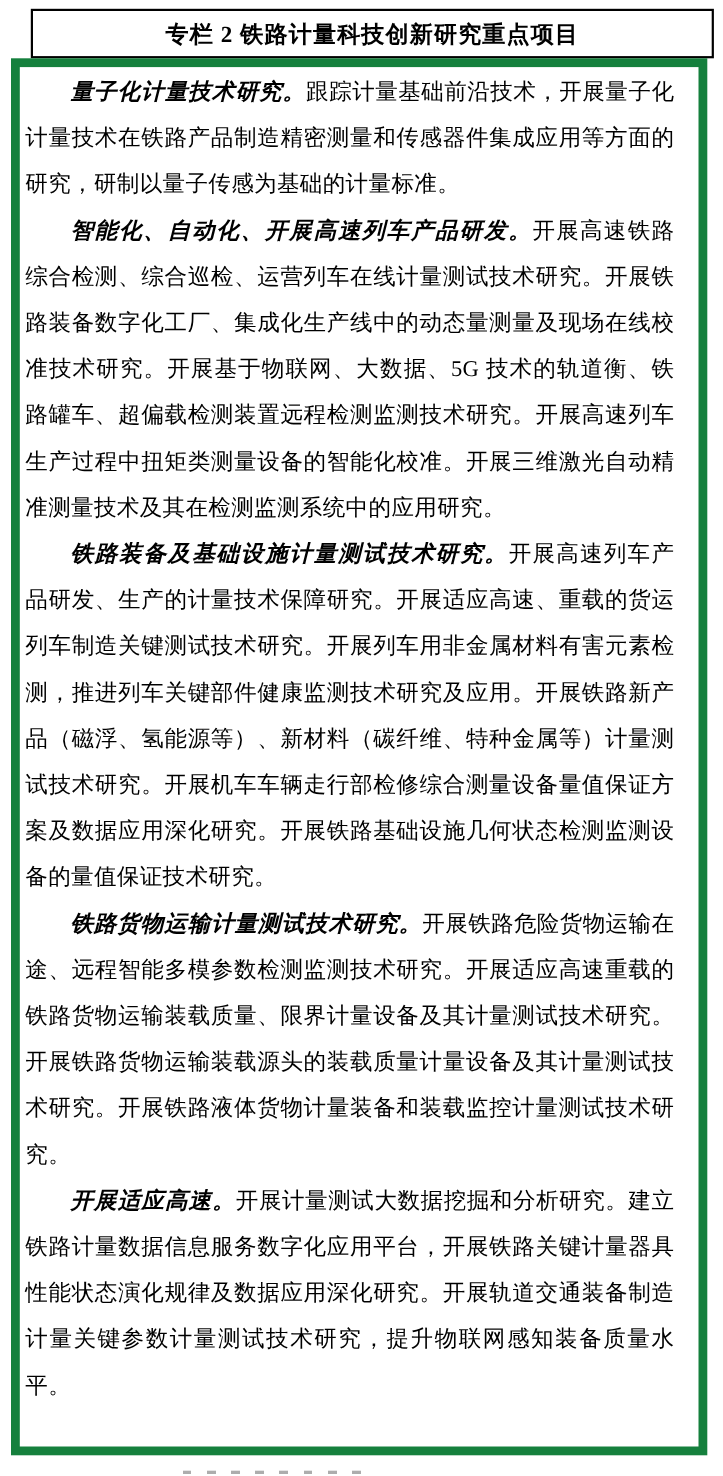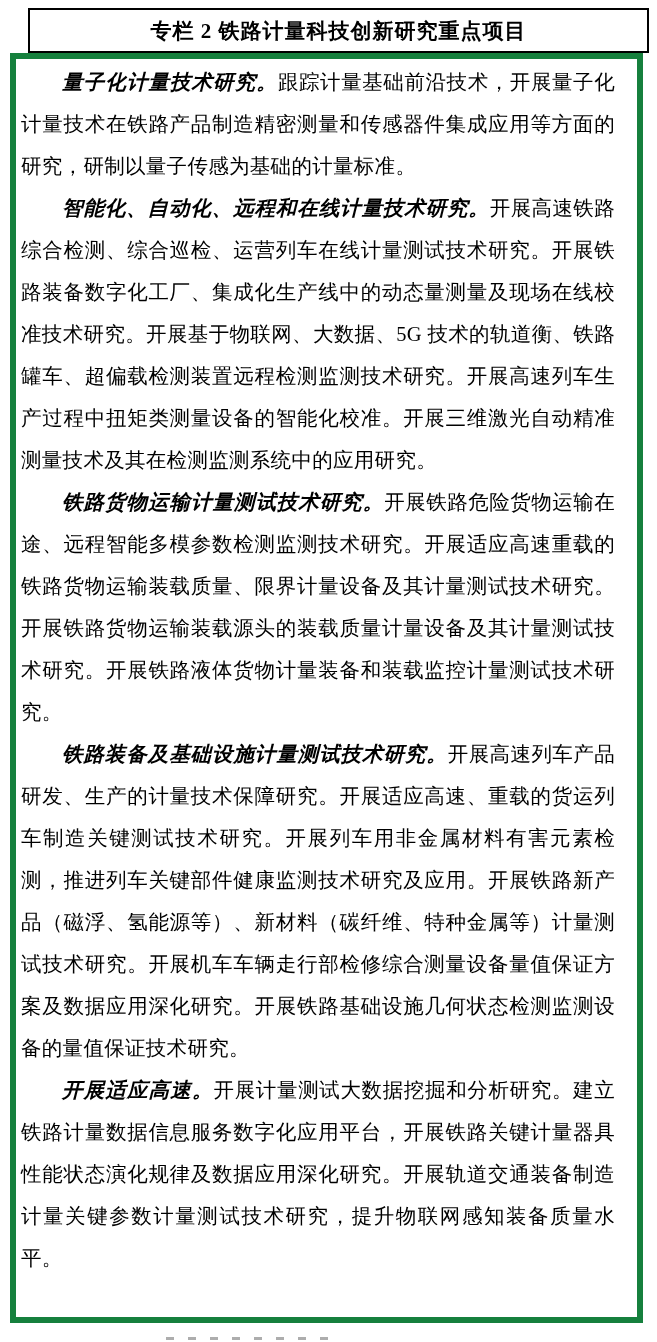--- a/index.html
+++ b/index.html
@@ -32,21 +32,21 @@
     letter-spacing: 1px;
     white-space: nowrap;
     margin-left: 16px;
   }
   .body-box {
     position: absolute;
     left: 10px;
     top: 53px;
     width: 633px;
     height: 1270px;
-    border: 6px solid #15803d;
+    border: 8px solid #15803d;
     box-sizing: border-box;
     padding: 2px 22px 0 5px;
     overflow: hidden;
   }
   .para {
     margin: 0;
     text-indent: 2em;
     font-size: 20.5px;
     line-height: 42px;
     text-align: justify;
@@ -78,26 +78,26 @@
 <div class="page">
 
   <div class="title-row">
     <span>专栏 2 铁路计量科技创新研究重点项目</span>
   </div>
 
   <div class="body-box">
 
     <p class="para"><span class="lead">量子化计量技术研究。</span><span>跟踪计量基础前沿技术，开展量子化计量技术在铁路产品制造精密测量和传感器件集成应用等方面的研究，研制以量子传感为基础的计量标准。</span></p>
 
-    <p class="para"><span class="lead">智能化、自动化、远程和在线计量技术研究。</span><span>开展高速铁路综合检测、综合巡检、运营列车在线计量测试技术研究。开展铁路装备数字化工厂、集成化生产线中的动态量测量及现场在线校准技术研究。开展基于物联网、大数据、5G 技术的轨道衡、铁路罐车、超偏载检测装置远程检测监测技术研究。开展高速列车生产过程中扭矩类测量设备的智能化校准。开展三维激光自动精准测量技术及其在检测监测系统中的应用研究。</span></p>
+    <p class="para"><span class="lead">智能化、自动化、开展高速列车产品研发。</span><span>开展高速铁路综合检测、综合巡检、运营列车在线计量测试技术研究。开展铁路装备数字化工厂、集成化生产线中的动态量测量及现场在线校准技术研究。开展基于物联网、大数据、5G 技术的轨道衡、铁路罐车、超偏载检测装置远程检测监测技术研究。开展高速列车生产过程中扭矩类测量设备的智能化校准。开展三维激光自动精准测量技术及其在检测监测系统中的应用研究。</span></p>
 
 
+    <p class="para"><span class="lead">铁路装备及基础设施计量测试技术研究。</span><span>开展高速列车产品研发、生产的计量技术保障研究。开展适应高速、重载的货运列车制造关键测试技术研究。开展列车用非金属材料有害元素检测，推进列车关键部件健康监测技术研究及应用。开展铁路新产品（磁浮、氢能源等）、新材料（碳纤维、特种金属等）计量测试技术研究。开展机车车辆走行部检修综合测量设备量值保证方案及数据应用深化研究。开展铁路基础设施几何状态检测监测设备的量值保证技术研究。</span></p>
+
     <p class="para"><span class="lead">铁路货物运输计量测试技术研究。</span><span>开展铁路危险货物运输在途、远程智能多模参数检测监测技术研究。开展适应高速重载的铁路货物运输装载质量、限界计量设备及其计量测试技术研究。开展铁路货物运输装载源头的装载质量计量设备及其计量测试技术研究。开展铁路液体货物计量装备和装载监控计量测试技术研究。</span></p>
-
-    <p class="para"><span class="lead">铁路装备及基础设施计量测试技术研究。</span><span>开展高速列车产品研发、生产的计量技术保障研究。开展适应高速、重载的货运列车制造关键测试技术研究。开展列车用非金属材料有害元素检测，推进列车关键部件健康监测技术研究及应用。开展铁路新产品（磁浮、氢能源等）、新材料（碳纤维、特种金属等）计量测试技术研究。开展机车车辆走行部检修综合测量设备量值保证方案及数据应用深化研究。开展铁路基础设施几何状态检测监测设备的量值保证技术研究。</span></p>
 
     <p class="para"><span class="lead">开展适应高速。</span><span>开展计量测试大数据挖掘和分析研究。建立铁路计量数据信息服务数字化应用平台，开展铁路关键计量器具性能状态演化规律及数据应用深化研究。开展轨道交通装备制造计量关键参数计量测试技术研究，提升物联网感知装备质量水平。</span></p>
 
   </div>
 
   <div class="cutoff-fragment"></div>
 
 </div>
 
 </body></html>

